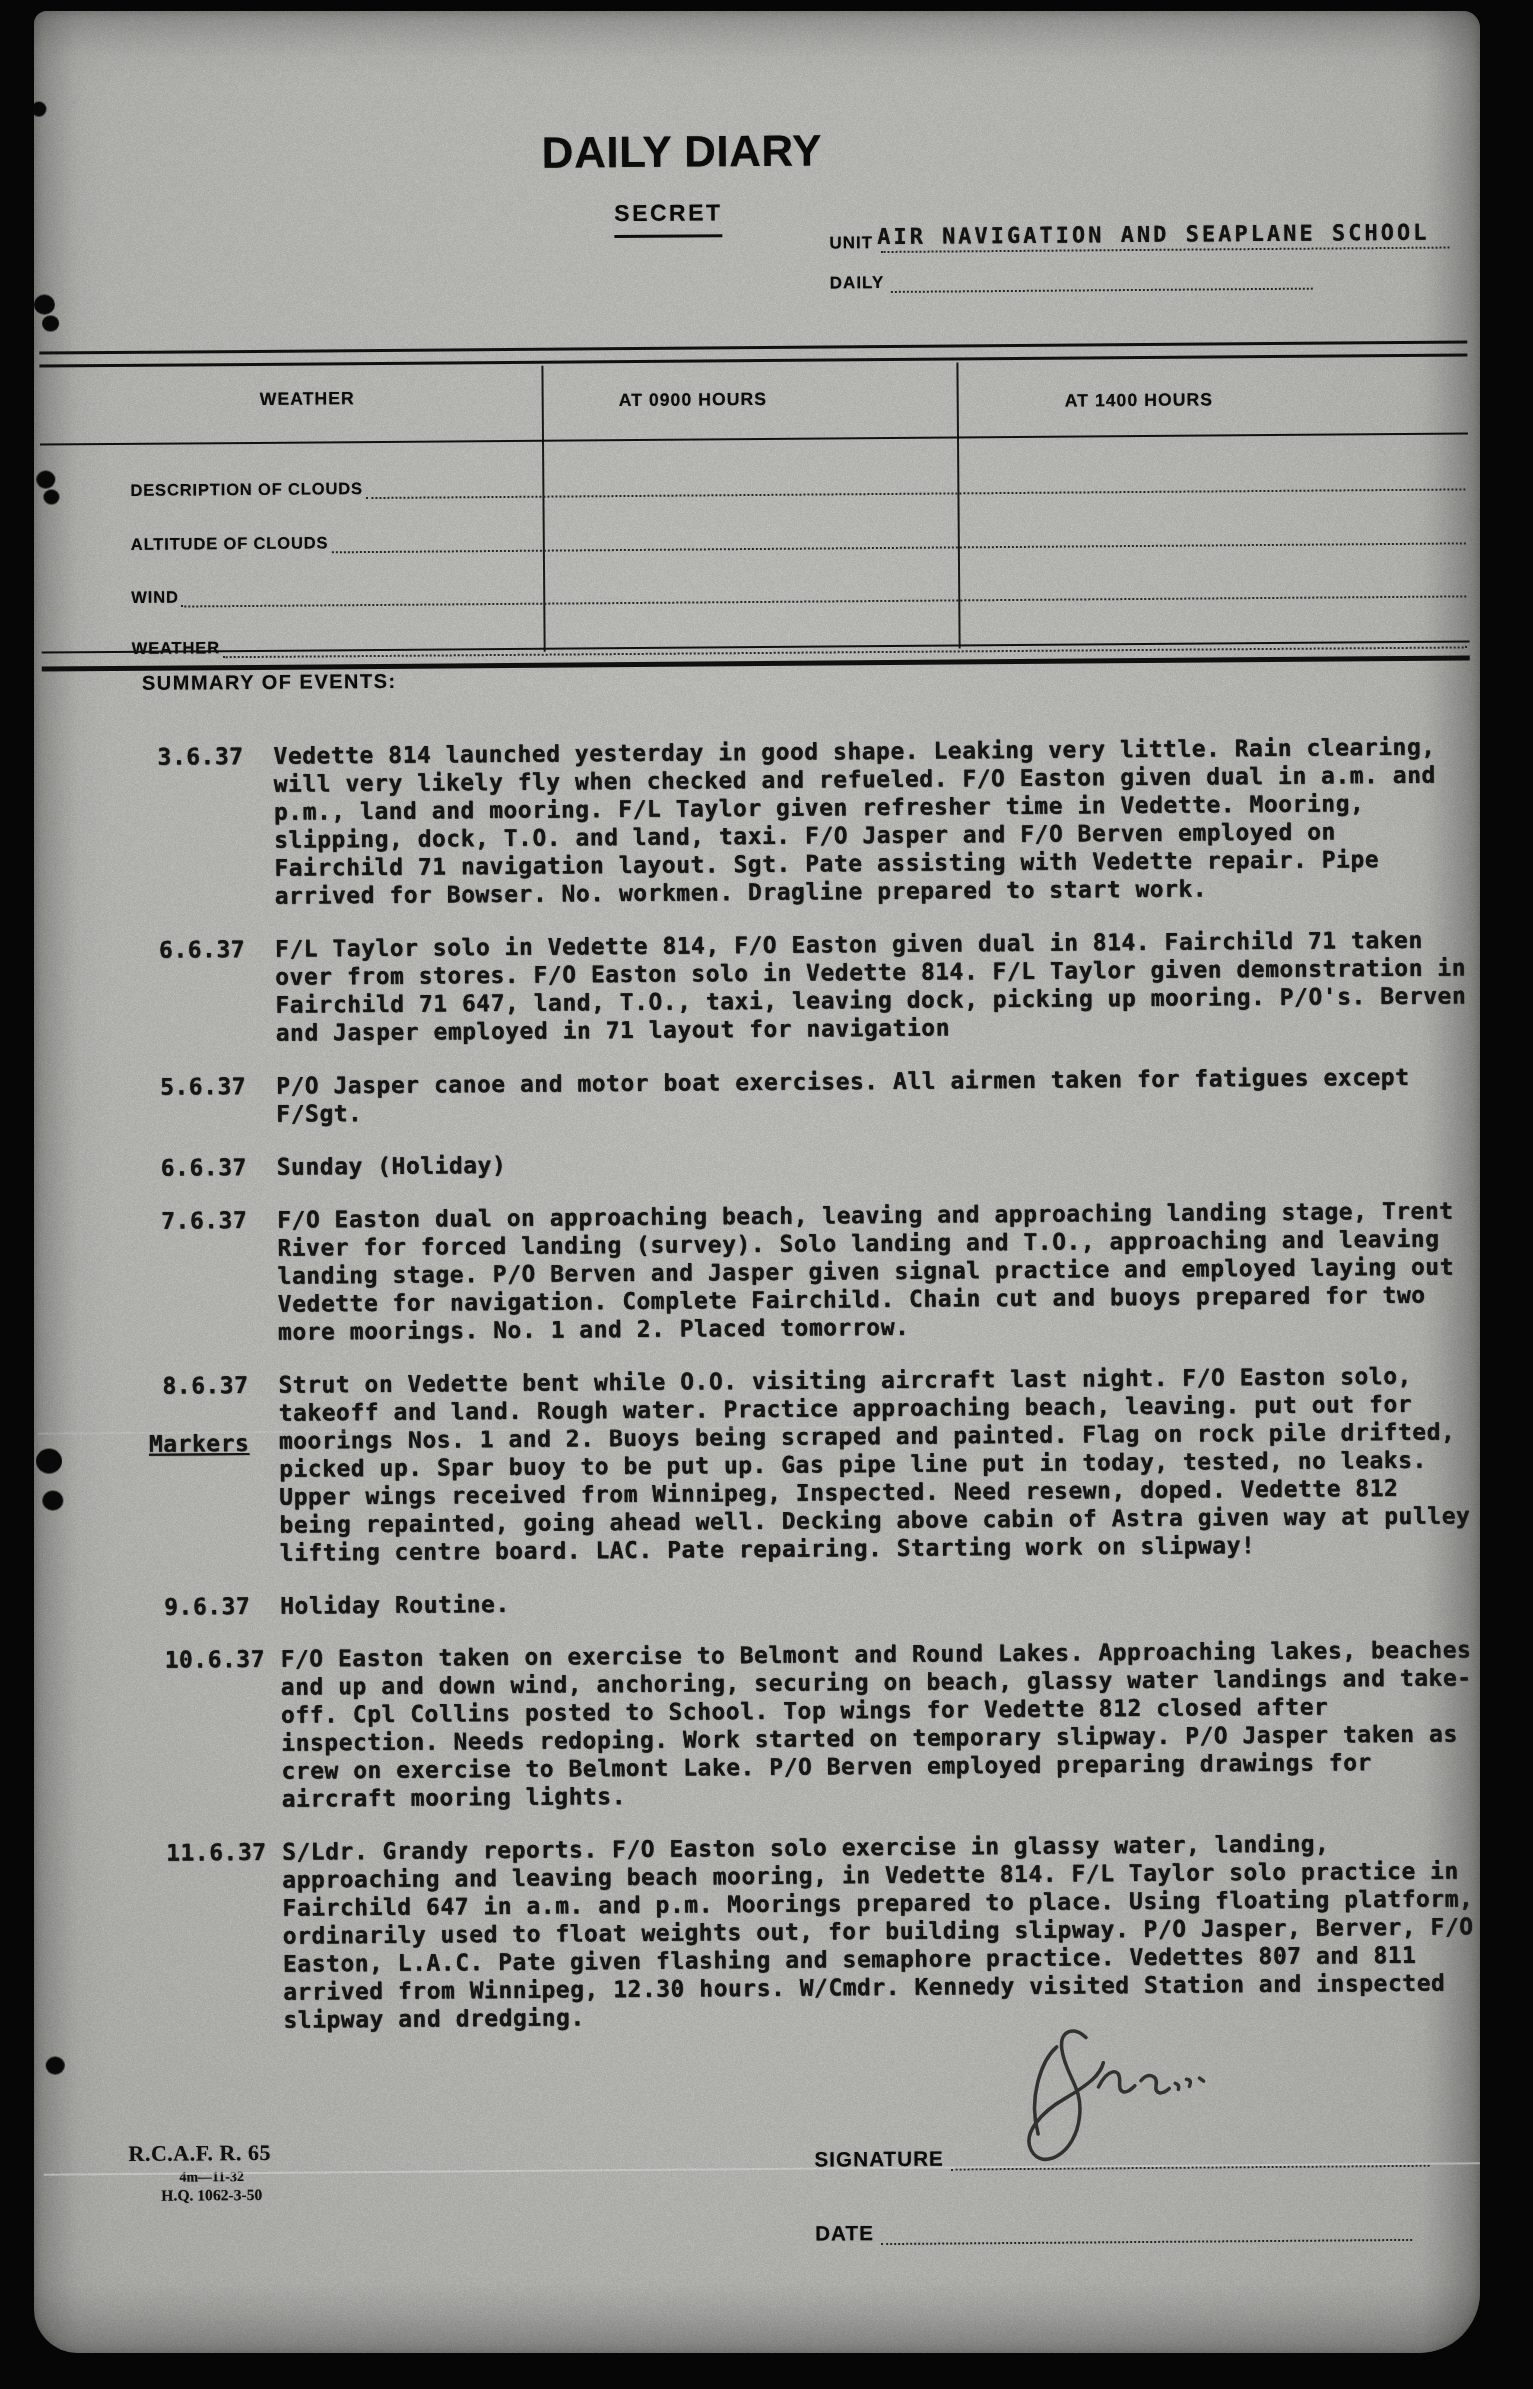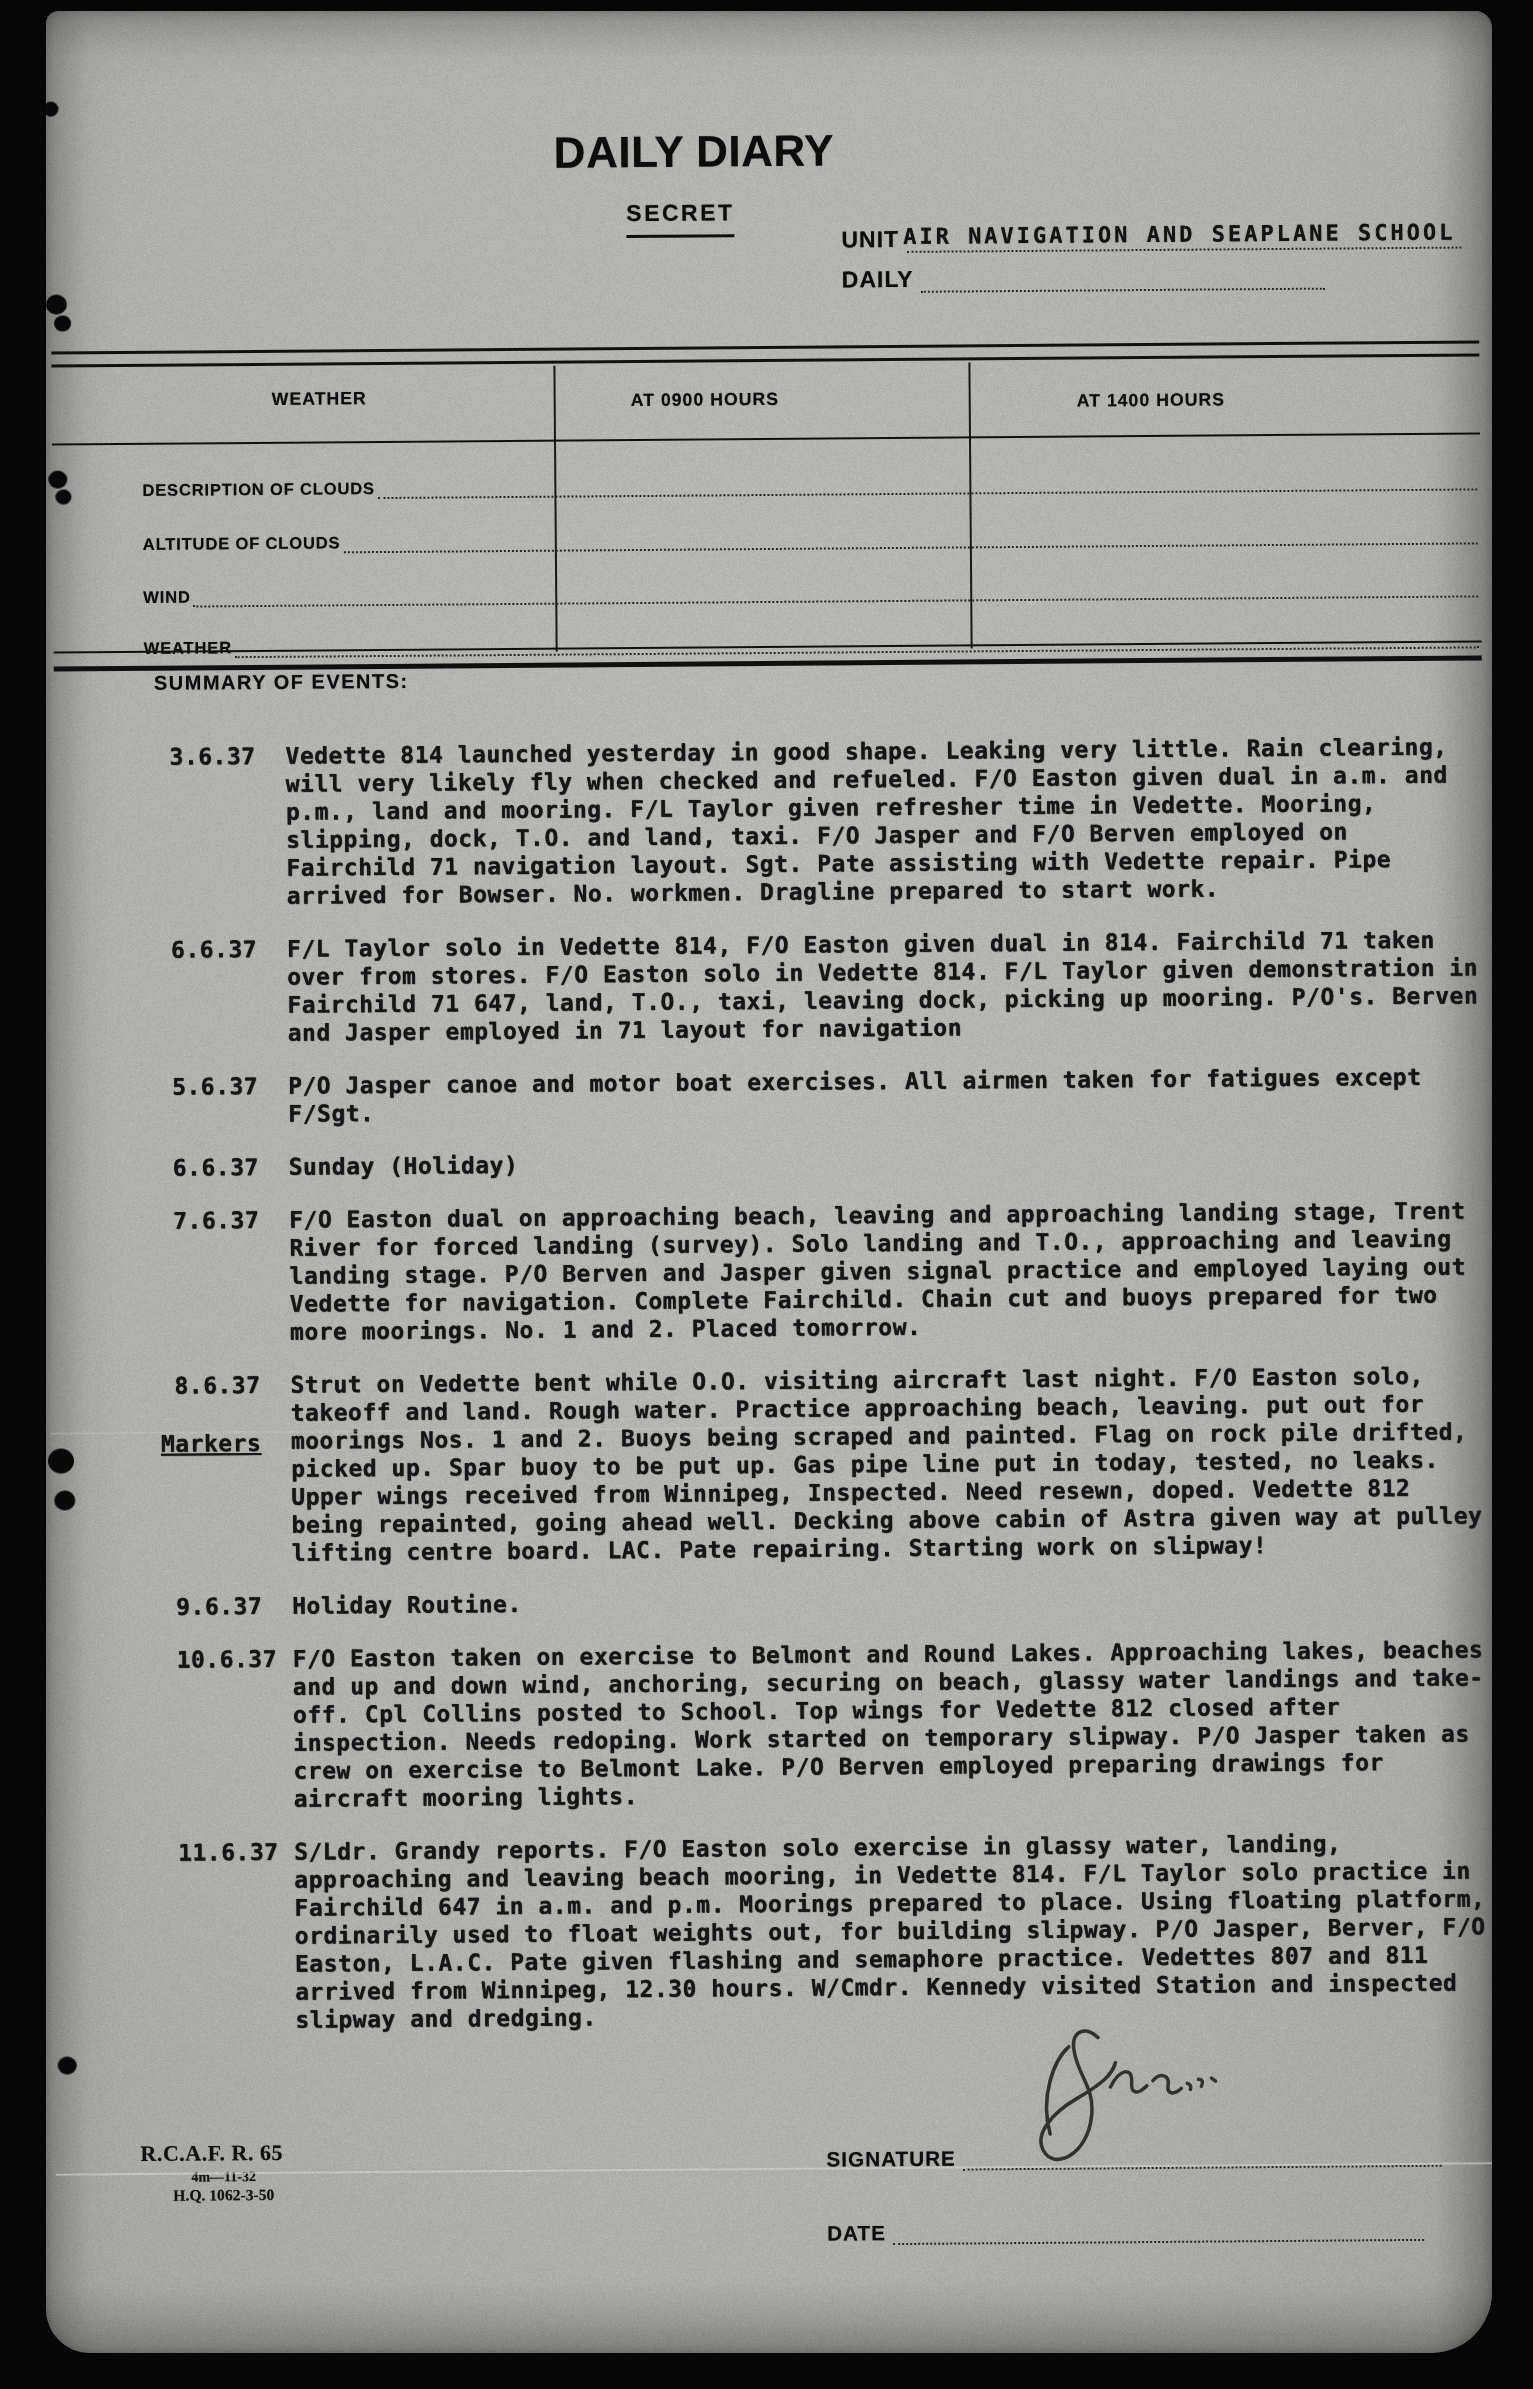--- a/index.html
+++ b/index.html
@@ -1,35 +1,35 @@
 <!DOCTYPE html>
 <html style="font-size:8px"><head>
 <meta charset="utf-8">
 <style>
   html,body{margin:0;padding:0;background:#050505;}
   .film{position:relative;width:1534px;height:2389px;background:#060606;overflow:hidden;
         font-family:"Liberation Sans",sans-serif;}
-  .page{position:absolute;left:46px;top:11px;width:1446px;height:2342px;
+  .page{position:absolute;left:34px;top:11px;width:1446px;height:2342px;
         background:
           linear-gradient(to right, rgba(0,0,0,.10), rgba(0,0,0,0) 3%, rgba(0,0,0,0) 96%, rgba(0,0,0,.16)),
           linear-gradient(to bottom, rgba(0,0,0,.08), rgba(0,0,0,0) 2%, rgba(0,0,0,0) 97%, rgba(0,0,0,.14)),
           radial-gradient(ellipse at 48% 38%, #dadad6 0%, #d2d2ce 55%, #c2c2be 100%);
         border-radius:13px 17px 61px 44px;
         box-shadow: inset 0 0 71px rgba(0,0,0,.30), inset 0 0 11px rgba(0,0,0,.22);
         overflow:hidden;}
   .content{position:absolute;inset:0;transform:rotate(-0.45deg);transform-origin:50% 40%;}
   .grain{position:absolute;inset:0;pointer-events:none;mix-blend-mode:multiply;}
 
   
   .printed{color:#0e0e0e;font-weight:bold;text-shadow:0 0 1px rgba(25,25,25,.55);}
   .title{position:absolute;left:514px;top:115px;font-size:44px;letter-spacing:0.5px;}
   .secret{position:absolute;left:586px;top:188px;font-size:23px;letter-spacing:2.5px;
           border-bottom:3px solid #101010;padding-bottom:8px;}
   .formrow{position:absolute;display:flex;align-items:flex-end;}
-  .formrow .lbl{font-size:23px;letter-spacing:1px;white-space:nowrap;margin-right:7px;}
+  .formrow .lbl{font-size:17px;letter-spacing:1px;white-space:nowrap;margin-right:7px;}
   .dots{flex:1;border-bottom:2px dotted #2c2c2c;height:100%;position:relative;}
   .unit-row{left:801px;top:211px;width:620px;height:32px;}
   .date-row{left:801px;top:253px;width:483px;height:30px;}
   .typed-on-line{position:absolute;left:-3px;bottom:2px;white-space:nowrap;
           font-family:"DejaVu Sans Mono",monospace;font-weight:bold;font-size:22px;
           letter-spacing:3px;color:#161616;text-shadow:0 0 1px rgba(20,20,20,.8);}
 
   .hline{position:absolute;background:#121212;}
   .vline{position:absolute;background:#1c1c1c;width:1.5px;}
 

